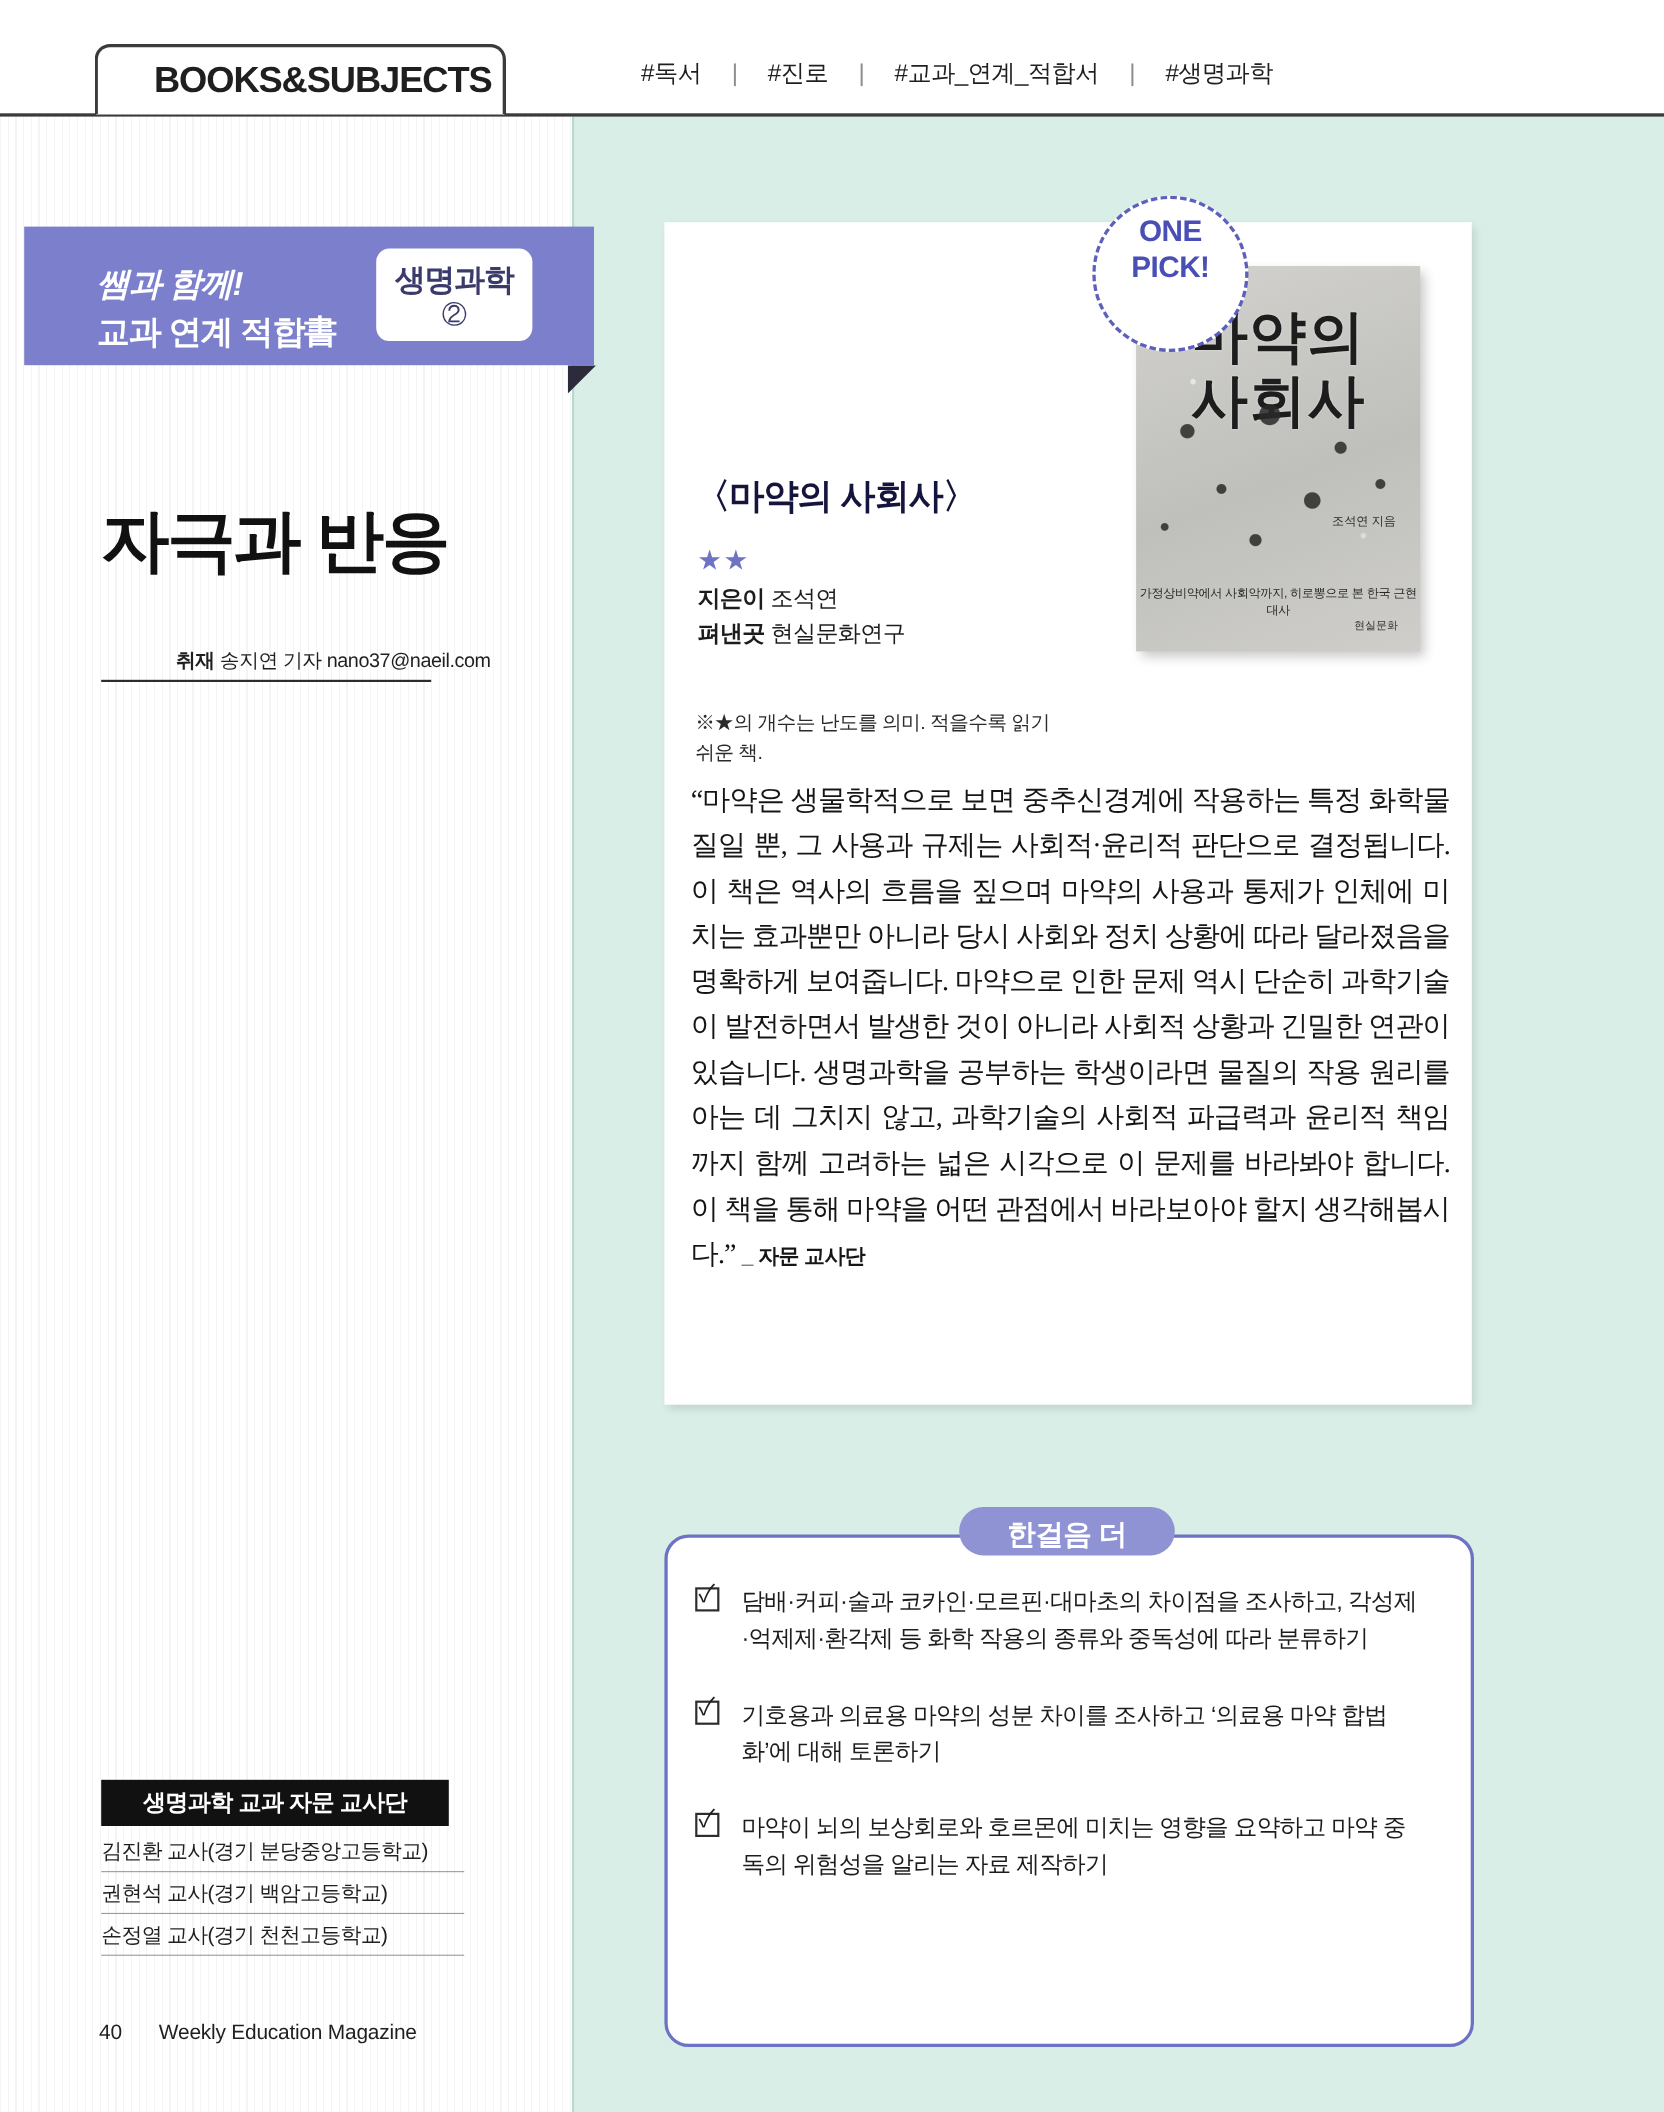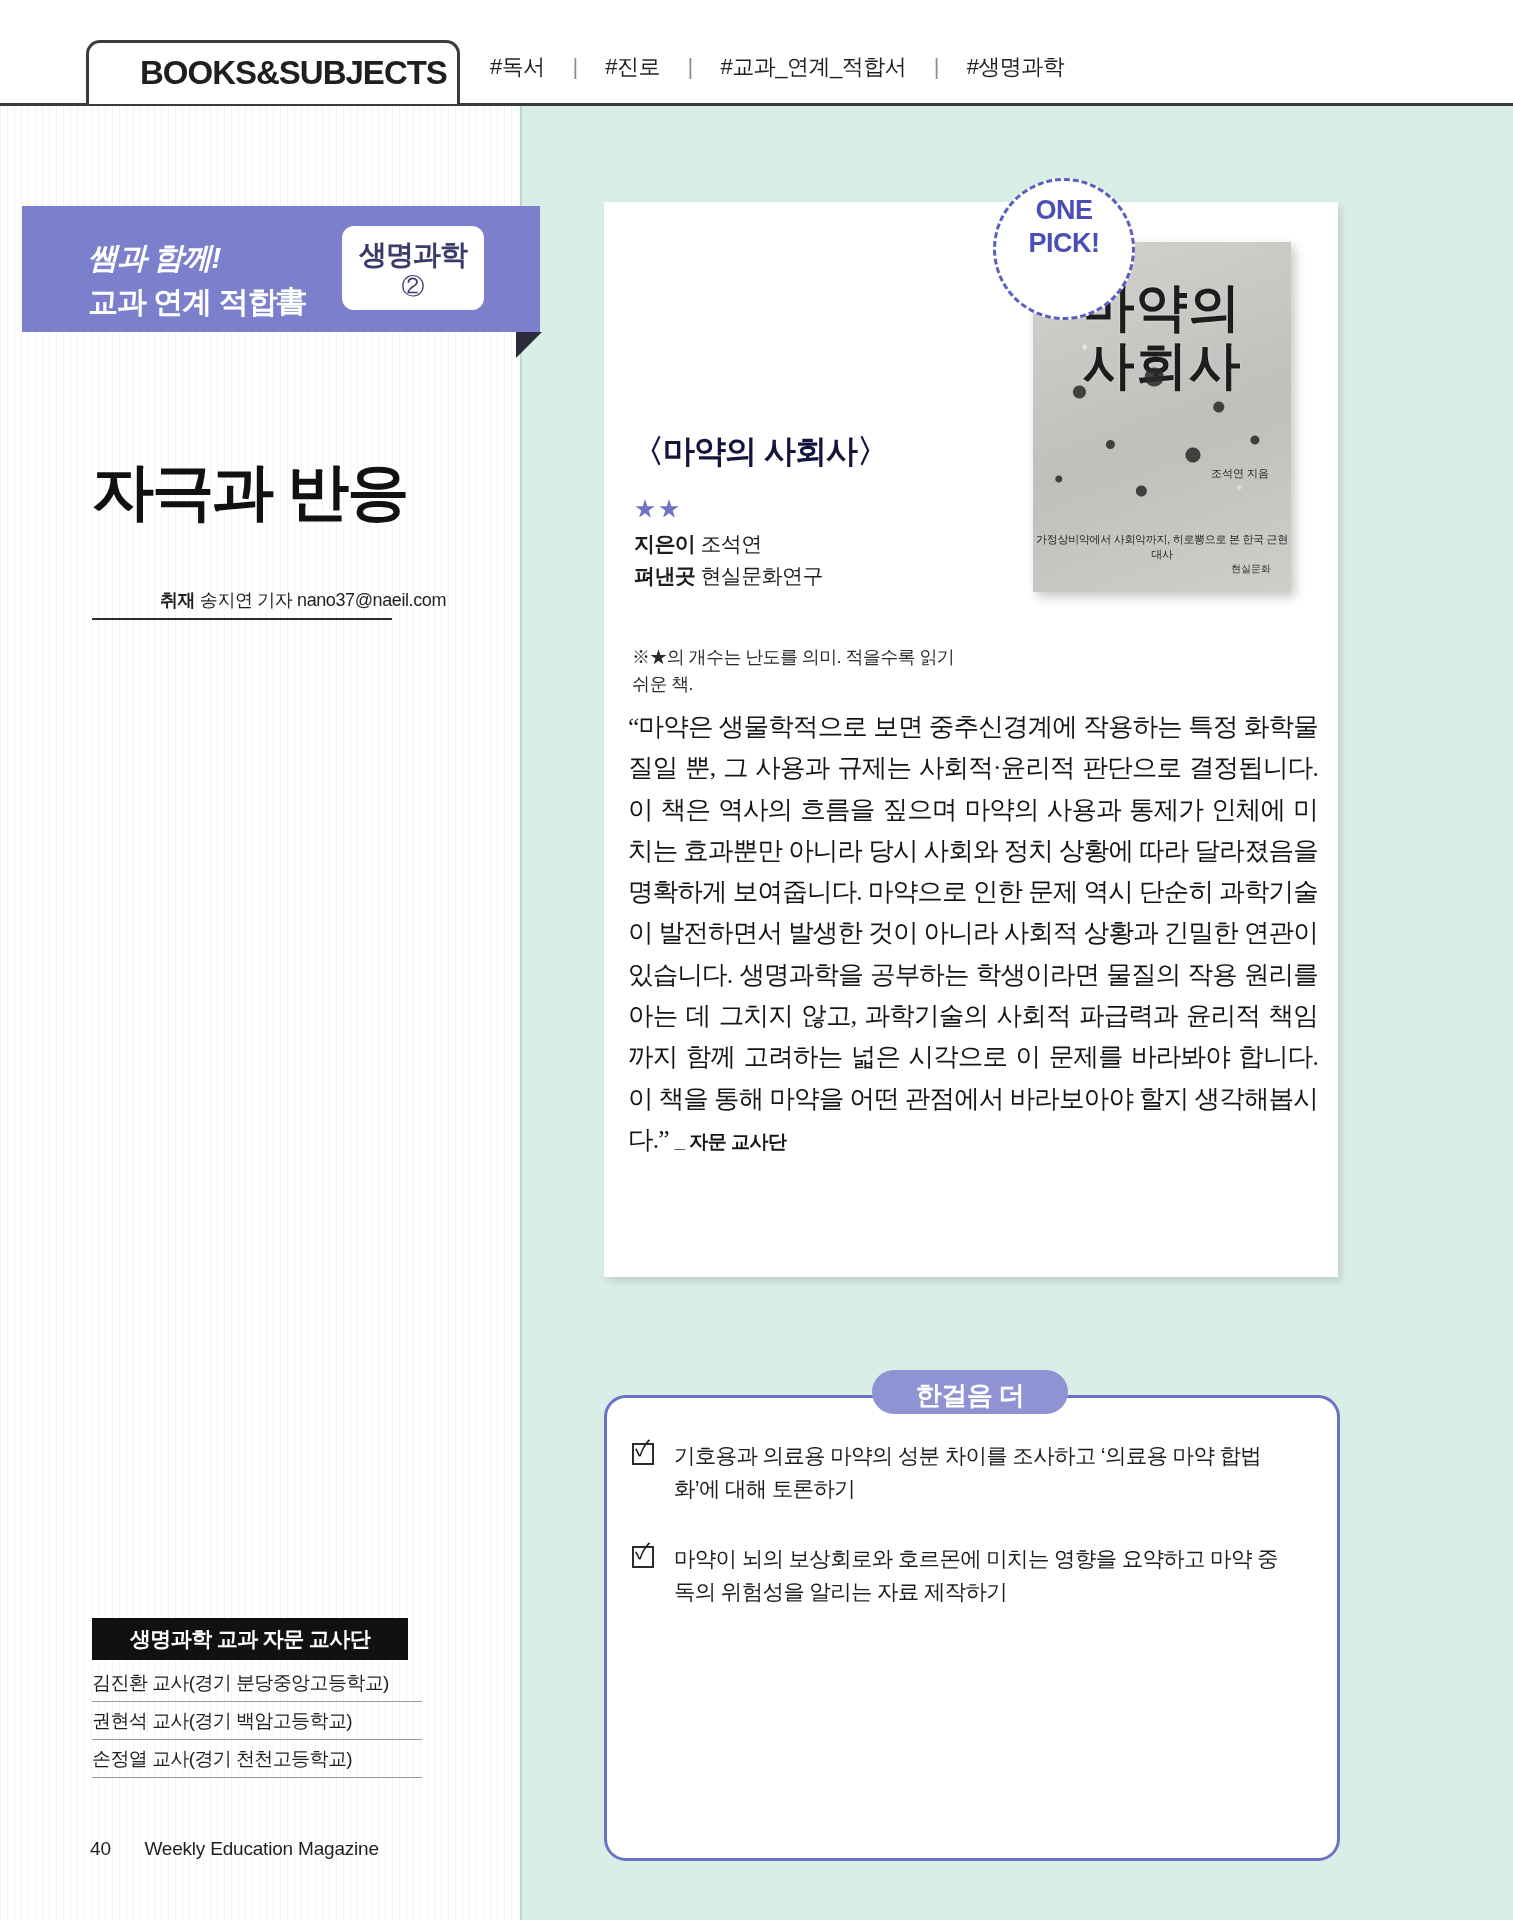--- a/index.html
+++ b/index.html
@@ -70,20 +70,21 @@
     color: #1f1f1f;
     font-family: "Liberation Sans", sans-serif;
   }
   .hashtags {
     position: absolute;
     left: 490px; top: 52px;
     width: 760px;
     font-size: 22px;
     color: #1f1f1f;
     letter-spacing: -0.5px;
+    text-align: center;
   }
   .hashtags span.tag { display: inline-block; }
   .hashtags span.sep {
     display: inline-block;
     color: #8d8d8d;
     padding: 0 22px;
   }
 
   
   .purple-banner {
@@ -462,20 +463,24 @@
 <div class="quote">
   <span>“마약은 생물학적으로 보면 중추신경계에 작용하는 특정 화학물질일 뿐, 그 사용과 규제는 사회적·윤리적 판단으로 결정됩니다. 이 책은 역사의 흐름을 짚으며 마약의 사용과 통제가 인체에 미치는 효과뿐만 아니라 당시 사회와 정치 상황에 따라 달라졌음을 명확하게 보여줍니다. 마약으로 인한 문제 역시 단순히 과학기술이 발전하면서 발생한 것이 아니라 사회적 상황과 긴밀한 연관이 있습니다. 생명과학을 공부하는 학생이라면 물질의 작용 원리를 아는 데 그치지 않고, 과학기술의 사회적 파급력과 윤리적 책임까지 함께 고려하는 넓은 시각으로 이 문제를 바라봐야 합니다. 이 책을 통해 마약을 어떤 관점에서 바라보아야 할지 생각해봅시다.”</span>
   <span class="src">_ 자문 교사단</span>
 </div>
 
 <div class="step-box"></div>
 <div class="step-tag">한걸음 더</div>
 <div class="step-items">
   <div class="step-item">
     <span class="step-check"></span>
+    <span>담배·커피·술과 코카인·모르핀·대마초의 차이점을 조사하고, 각성제·억제제·환각제 등 화학 작용의 종류와 중독성에 따라 분류하기</span>
+  </div>
+  <div class="step-item">
+    <span class="step-check"></span>
     <span>기호용과 의료용 마약의 성분 차이를 조사하고 ‘의료용 마약 합법화’에 대해 토론하기</span>
   </div>
   <div class="step-item">
     <span class="step-check"></span>
     <span>마약이 뇌의 보상회로와 호르몬에 미치는 영향을 요약하고 마약 중독의 위험성을 알리는 자료 제작하기</span>
   </div>
 </div>
 
 <div class="advisor-head">생명과학 교과 자문 교사단</div>
 <div class="advisor-list">

